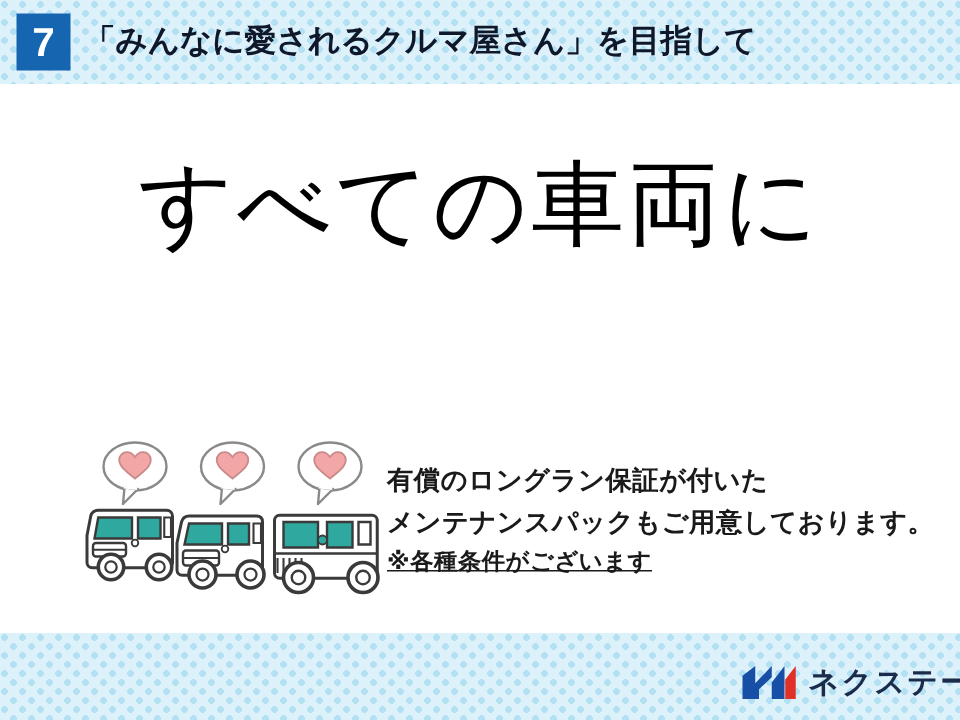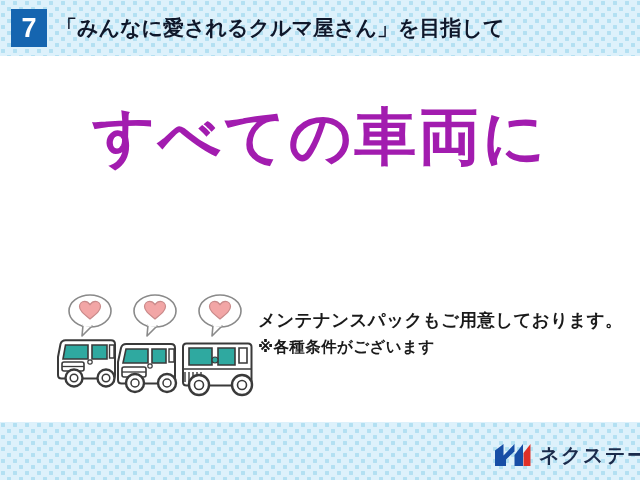--- a/index.html
+++ b/index.html
@@ -74,22 +74,22 @@
   #headline {
     position: absolute;
     left: 0;
     top: 96px;
     width: 640px;
     text-align: center;
   }
   .headline-line {
     display: block;
     font-size: 62px;
-    font-weight: bold;
-    color: #a21caf;
+    font-weight: normal;
+    color: #000000;
     letter-spacing: 2px;
     line-height: 82px;
     white-space: nowrap;
   }
 
   
   #body-copy {
     position: absolute;
     left: 258px;
     top: 306px;
@@ -100,20 +100,21 @@
     font-size: 17.5px;
     font-weight: bold;
     color: #1a1a1a;
     line-height: 28px;
     letter-spacing: 0.4px;
     white-space: nowrap;
   }
   .body-line.note {
     font-size: 15.5px;
     line-height: 26px;
+    text-decoration: underline;
   }
 
   
   #illustration {
     position: absolute;
     left: 52px;
     top: 292px;
     width: 206px;
     height: 112px;
   }
@@ -219,20 +220,21 @@
         <circle cx="22" cy="86" r="8.5" fill="#ffffff" stroke="#3a3a3a" stroke-width="2.4"></circle>
         <circle cx="22" cy="86" r="3.8" fill="#ffffff" stroke="#3a3a3a" stroke-width="1.5"></circle>
         <circle cx="54" cy="86" r="8.5" fill="#ffffff" stroke="#3a3a3a" stroke-width="2.4"></circle>
         <circle cx="54" cy="86" r="3.8" fill="#ffffff" stroke="#3a3a3a" stroke-width="1.5"></circle>
         <circle cx="38" cy="70" r="2.2" fill="#ffffff" stroke="#3a3a3a" stroke-width="1.2"></circle>
       </g>
     </svg>
   </div>
 
   <div id="body-copy">
+    <span class="body-line">有償のロングラン保証が付いた</span>
     <span class="body-line">メンテナンスパックもご用意しております。</span>
     <span class="body-line note">※各種条件がございます</span>
   </div>
 
   <div class="dot-band" id="footer-band"></div>
 
   <div id="brand-logo">
     <svg id="brand-mark" viewBox="0 0 38 26" xmlns="http://www.w3.org/2000/svg">
       <path d="M1 24 L1 8.5 L9.5 2 L9.5 13.5 L20.5 2 L20.5 9.5 L12 17.5 L12 24 Z" fill="#174ea6"></path>
       <path d="M20.5 24 L20.5 13 L29 2 L29 24 Z" fill="#174ea6"></path>

